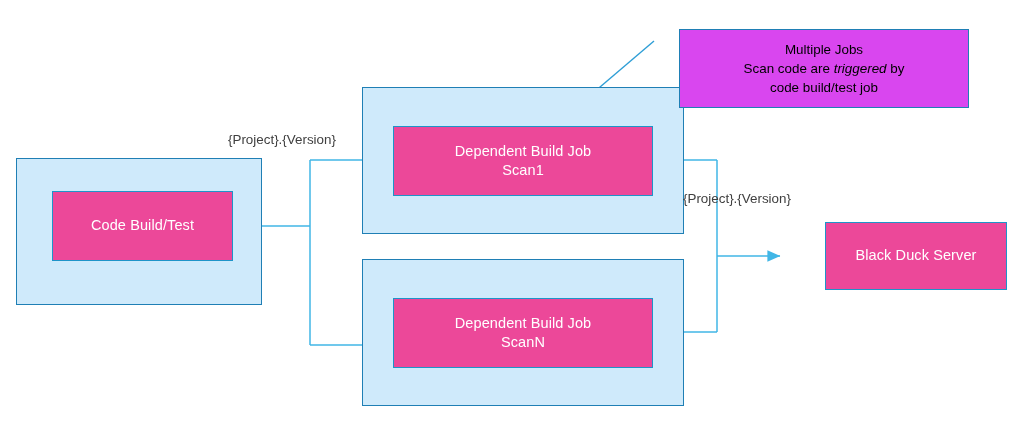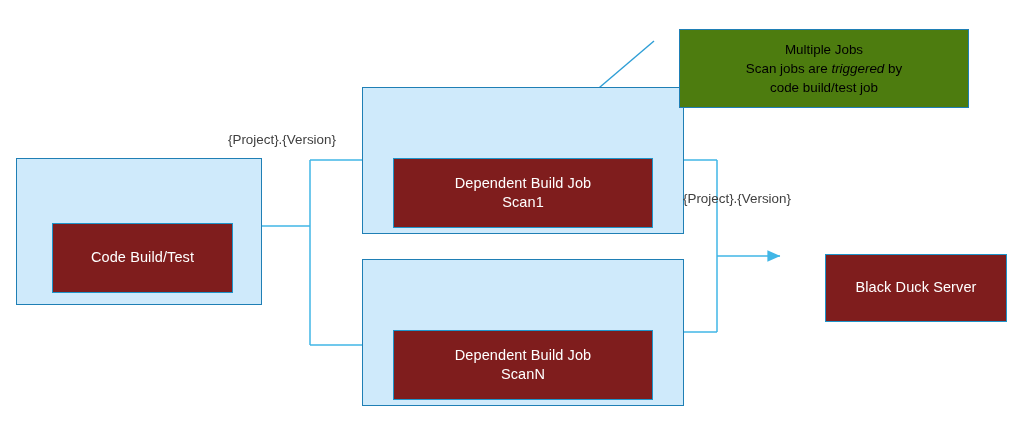--- a/index.html
+++ b/index.html
@@ -27,40 +27,39 @@
     pointer-events: none;
   }
   .group-box {
     position: absolute;
     background: #cfeafb;
     border: 1.6px solid #1f7fb5;
     box-sizing: border-box;
   }
   .node {
     position: absolute;
-    background: #7f1d1d;
+    background: #ec4899;
     border: 1.2px solid #1e94c9;
     box-sizing: border-box;
     color: #ffffff;
     display: flex;
     align-items: center;
     justify-content: center;
     text-align: center;
     line-height: 1.32;
     font-size: 14.5px;
     letter-spacing: 0.1px;
-    margin-top: 32px;
   }
   .node-label {
     display: block;
     white-space: pre-line;
   }
   .callout {
     position: absolute;
-    background: #4d7c0f;
+    background: #d946ef;
     border: 1.6px solid #1f7fb5;
     box-sizing: border-box;
     color: #000000;
     display: flex;
     align-items: center;
     justify-content: center;
     text-align: center;
     font-size: 13.4px;
     line-height: 1.42;
     padding: 3px 8px;
@@ -126,18 +125,18 @@
   <div class="node" style="left:825px; top:222px; width:182px; height:68px;">
     <span class="node-label">Black Duck Server</span>
   </div>
 
   <div class="edge-label" style="left:228px; top:132px;">{Project}.{Version}</div>
   <div class="edge-label" style="left:683px; top:191px;">{Project}.{Version}</div>
 
   <div class="callout" style="left:679px; top:29px; width:290px; height:79px;">
     <div>
       <div>Multiple Jobs</div>
-      <div><span>Scan jobs are </span><em>triggered</em><span> by</span></div>
+      <div><span>Scan code are </span><em>triggered</em><span> by</span></div>
       <div>code build/test job</div>
     </div>
   </div>
 
 </div>
 
 </body></html>

